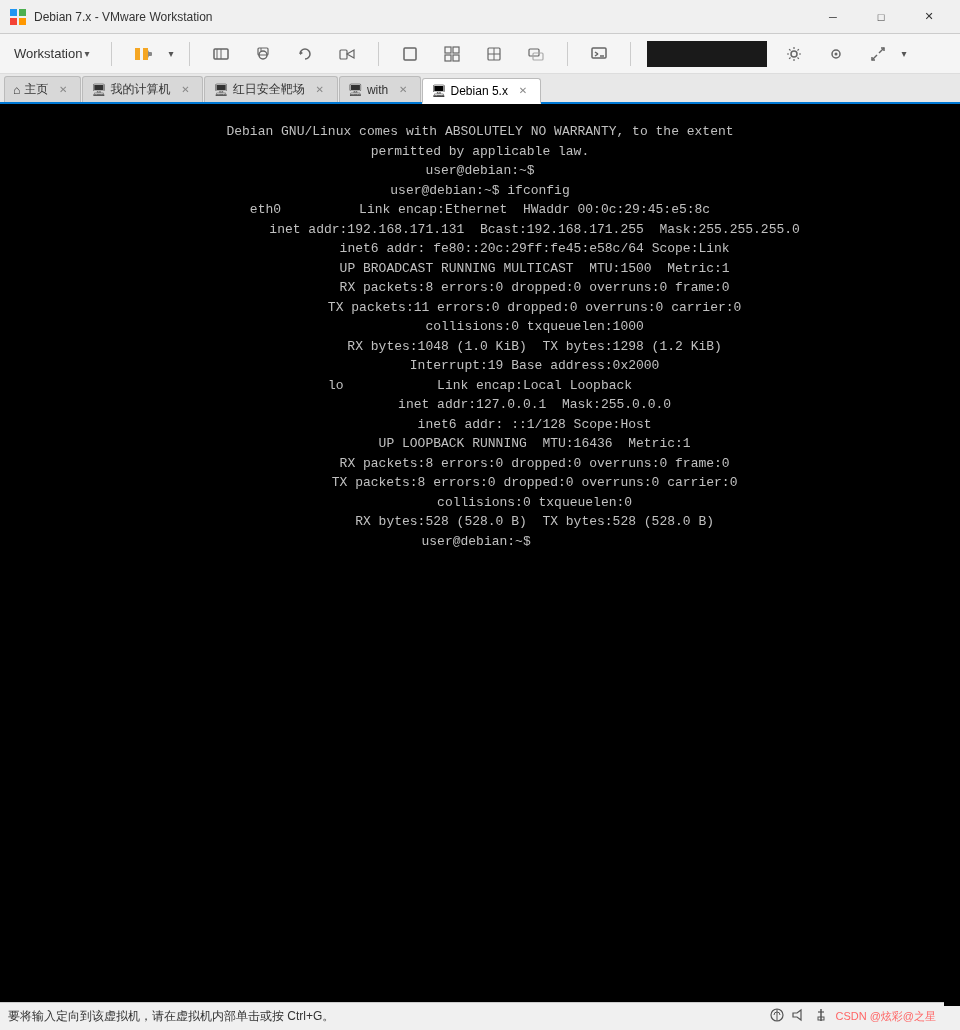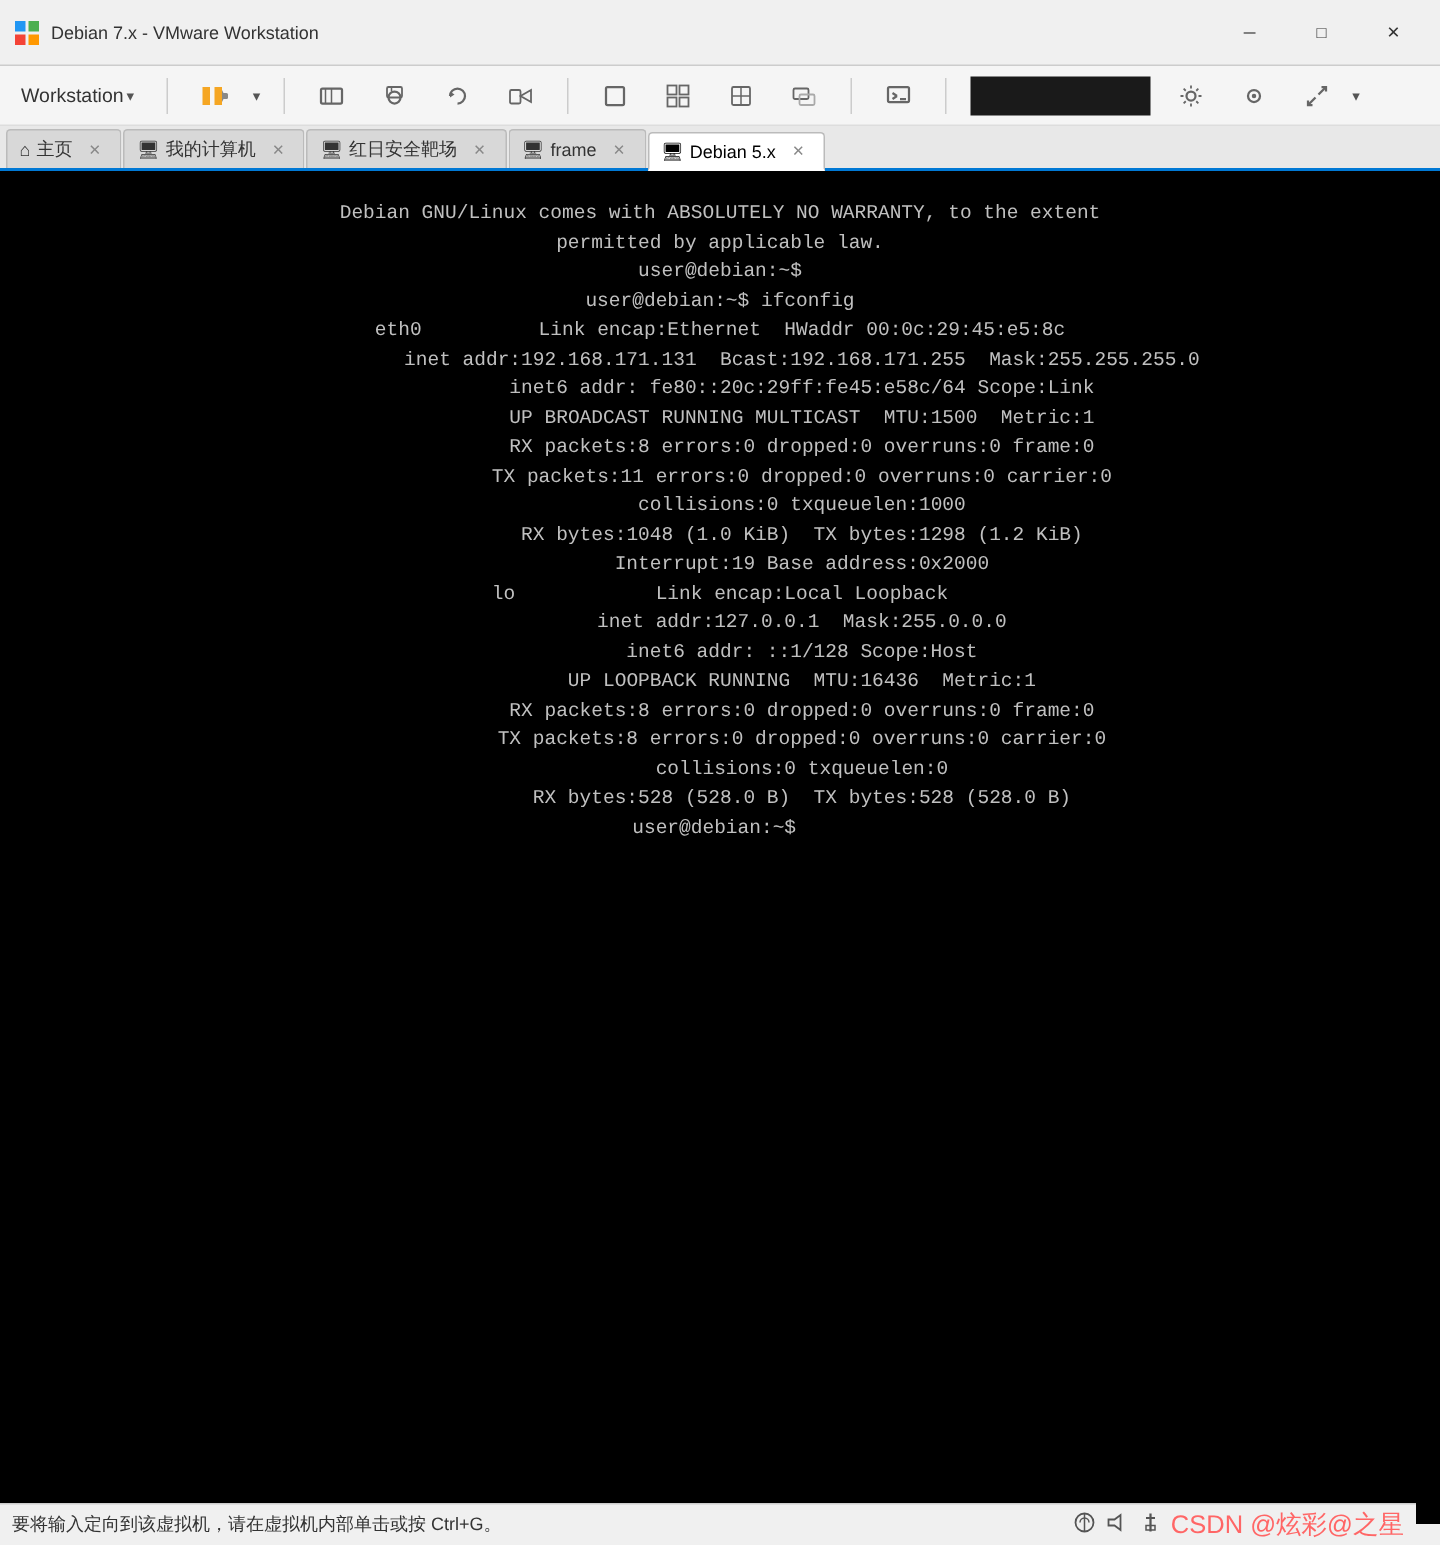--- a/index.html
+++ b/index.html
@@ -2,21 +2,21 @@
 <html><head>
   <meta charset="utf-8">
   <style>
     * { margin: 0; padding: 0; box-sizing: border-box; }
     body { width: 960px; height: 1030px; overflow: hidden; font-family: 'Segoe UI', sans-serif; background: #f0f0f0; }
 
     
     #titlebar {
       display: flex; align-items: center;
       background: #f0f0f0;
-      height: 44px;
+      height: 34px;
       padding: 0 8px;
       border-bottom: 1px solid #ccc;
       user-select: none;
     }
     #titlebar .app-icon {
       width: 20px; height: 20px; margin-right: 6px;
       display: flex; align-items: center; justify-content: center;
     }
     #titlebar .title-text {
       font-size: 12px; color: #333; flex: 1;
@@ -115,21 +115,21 @@
       display: flex; align-items: center;
       background: #f0f0f0;
       height: 28px;
       border-top: 1px solid #ccc;
       padding: 0 8px;
       font-size: 12px; color: #333;
       position: fixed; bottom: 0; left: 0; width: 944px;
     }
     #statusbar .status-text { flex: 1; }
     #statusbar .status-icons { display: flex; align-items: center; gap: 6px; font-size: 12px; }
-    #statusbar .csdn-tag { color: #f66; font-size: 17px; text-align: center; }
+    #statusbar .csdn-tag { color: #f66; font-size: 11px; text-align: center; }
   </style>
 </head>
 <body>
 
 <div id="titlebar">
   <div class="app-icon">
     <svg width="18" height="18" viewBox="0 0 18 18">
       <rect x="1" y="1" width="7" height="7" fill="#2196F3"></rect>
       <rect x="10" y="1" width="7" height="7" fill="#4CAF50"></rect>
       <rect x="1" y="10" width="7" height="7" fill="#F44336"></rect>
@@ -261,21 +261,21 @@
     <span>我的计算机</span>
     <span class="tab-close">✕</span>
   </div>
   <div class="tab">
     <span class="tab-icon">🖥</span>
     <span>红日安全靶场</span>
     <span class="tab-close">✕</span>
   </div>
   <div class="tab">
     <span class="tab-icon">🖥</span>
-    <span>frame</span>
+    <span>with</span>
     <span class="tab-close">✕</span>
   </div>
   <div class="tab active">
     <span class="tab-icon">🖥</span>
     <span>Debian 5.x</span>
     <span class="tab-close">✕</span>
   </div>
 </div>
 
 <div id="main">

